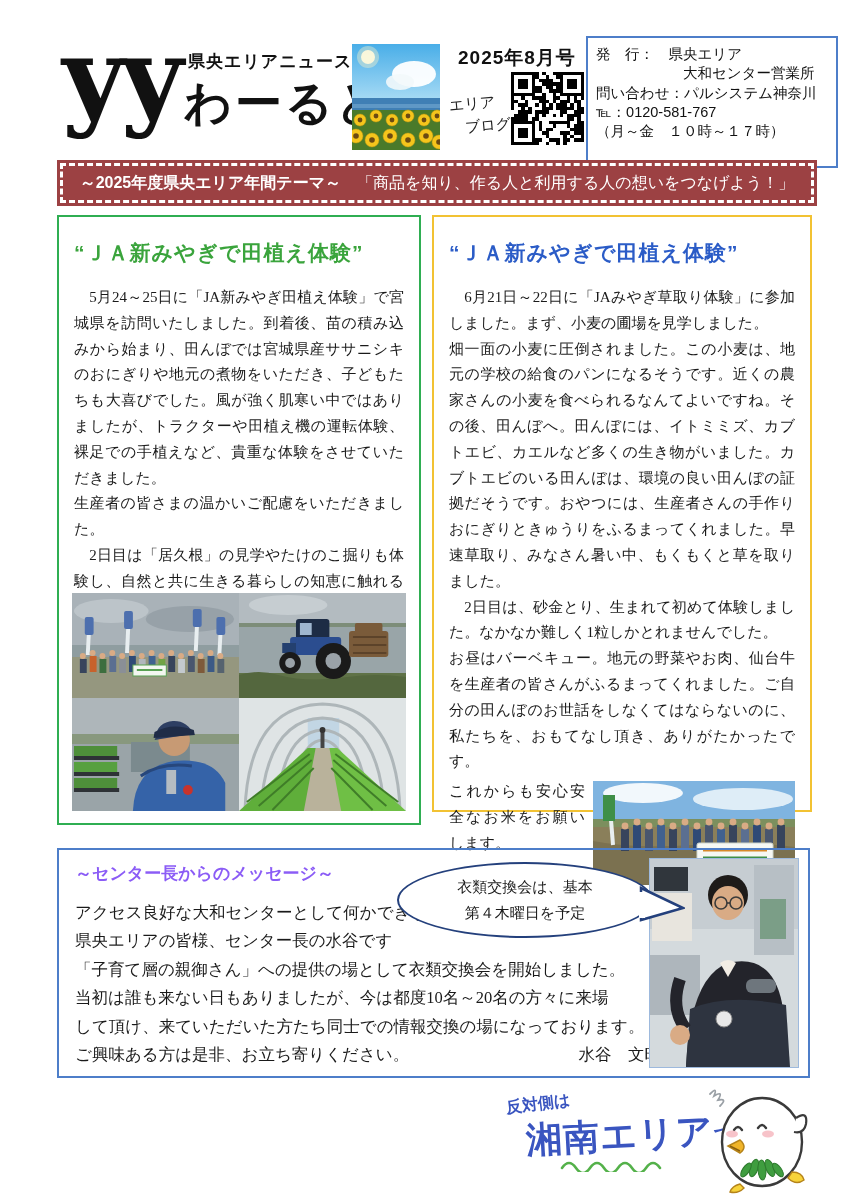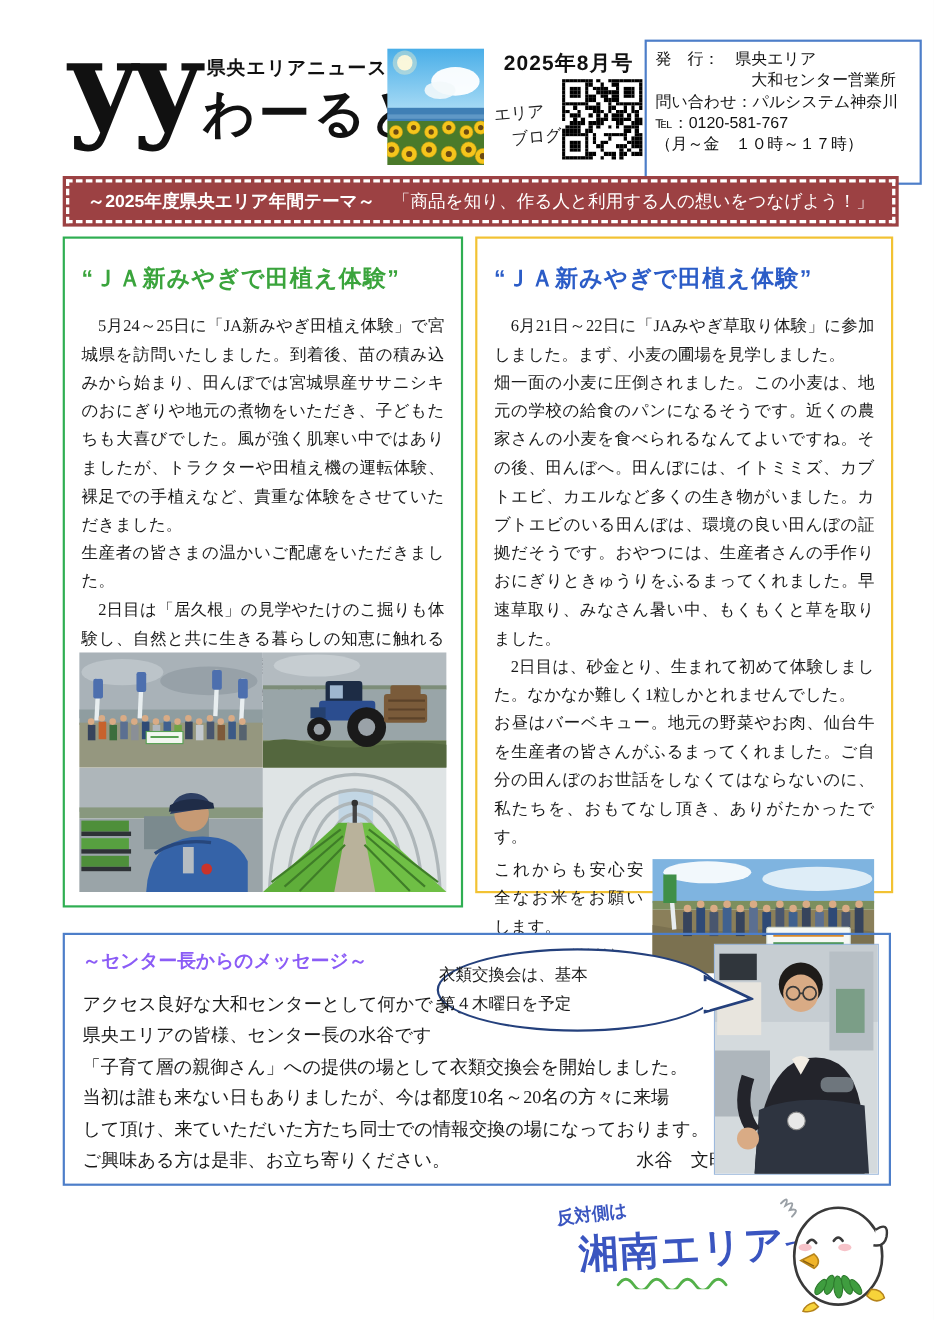--- a/index.html
+++ b/index.html
@@ -44,21 +44,21 @@
   .wrapblock .grp-photo{float:right;width:202px;height:104px;margin:2px 0 0 8px;}
   .nn{margin-top:2px;padding-left:60px;}
 
   
   .msg-box{position:absolute;left:57px;top:848px;width:753px;height:230px;border:2px solid #4d7ec9;
            box-sizing:border-box;padding:12px 16px;}
   .msg-title{font-weight:700;font-size:17px;color:#8b5cf6;}
   .msg-body{margin-top:14px;width:586px;font-size:16.5px;line-height:1.72;}
   .msg-last{display:flex;justify-content:space-between;width:586px;font-size:16.5px;line-height:1.72;}
   .bubble{position:absolute;left:338px;top:12px;width:252px;height:72px;border:2.5px solid #24407c;
-          border-radius:50%;background:#fff;display:flex;flex-direction:column;align-items:flex-start;
+          border-radius:50%;background:#fff;display:flex;flex-direction:column;align-items:center;
           justify-content:center;font-size:15px;line-height:1.75;z-index:2;}
   .bubble-tail{position:absolute;left:580px;top:36px;z-index:3;}
   .mgr-photo{position:absolute;right:9px;top:8px;width:148px;height:208px;border:1px solid #9db9dd;}
   .mgr-photo svg{width:100%;height:100%;display:block;}
 
   
   .mascot{position:absolute;left:488px;top:1088px;width:340px;height:112px;}
   .m-small{position:absolute;left:18px;top:6px;font-weight:700;font-size:16px;color:#3a55c0;transform:rotate(-7deg);}
   .m-big{position:absolute;left:38px;top:22px;color:#3a55c0;transform:rotate(-3deg);white-space:nowrap;}
   .m-big .big{font-weight:700;font-size:36px;letter-spacing:1px;}

